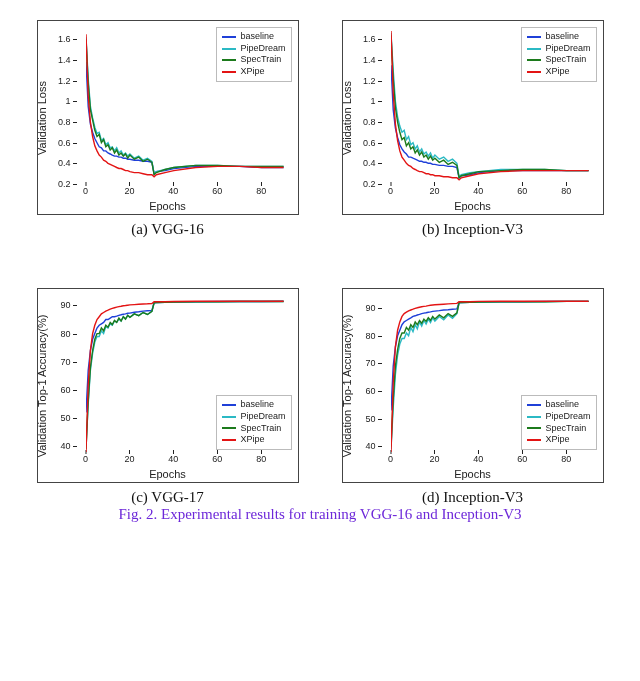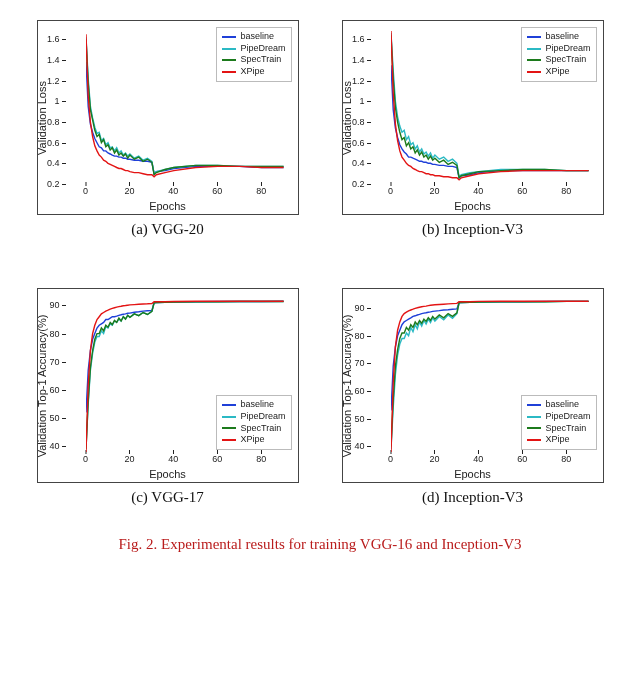--- a/index.html
+++ b/index.html
@@ -56,21 +56,21 @@
   }
   .ticks-y {
     position: absolute;
     left: 0;
     top: 8px;
     bottom: 30px;
     width: 44px;
   }
   .tick-y {
     position: absolute;
-    right: 22px;
+    right: 11px;
     font-size: 9px;
     font-family: sans-serif;
     color: #222;
     transform: translateY(-50%);
   }
   .tick-y::after {
     content: "";
     position: absolute;
     right: -6px;
     top: 50%;
@@ -122,25 +122,24 @@
     height: 2px;
   }
   .caption {
     font-size: 15px;
     margin-top: 6px;
     font-family: "Times New Roman", serif;
     color: #111;
   }
   .fig-caption {
     font-size: 15px;
-    margin-top: 30px;
     text-align: center;
     width: 100%;
     font-family: "Times New Roman", serif;
-    color: #b91c1c;
+    color: #6d28d9;
     white-space: nowrap;
     overflow: hidden;
   }
   svg.lines {
     position: absolute;
     inset: 0;
     width: 100%;
     height: 100%;
   }
 </style>
@@ -189,21 +188,21 @@
           <div class="legend-row">
             <span class="legend-swatch" style="background: rgb(28, 122, 28);"></span>
             <span>SpecTrain</span>
           </div>
           <div class="legend-row">
             <span class="legend-swatch" style="background: rgb(227, 20, 20);"></span>
             <span>XPipe</span>
           </div>
         </div>
     </div>
-    <div class="caption">(a)  VGG-20</div>
+    <div class="caption">(a)  VGG-16</div>
   </div>
 
   <div class="panel">
     <div class="chart-box">
       <div class="ylabel">Validation Loss</div>
       <div class="xlabel">Epochs</div>
       <div class="ticks-y">
           <div class="tick-y" style="top: 100%;">0.2</div>
           <div class="tick-y" style="top: 86.6667%;">0.4</div>
           <div class="tick-y" style="top: 73.3333%;">0.6</div>

